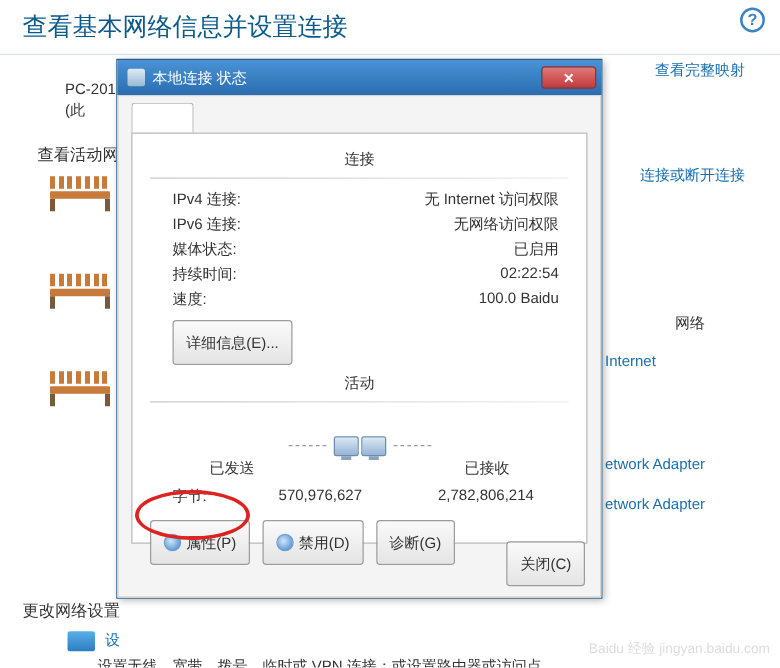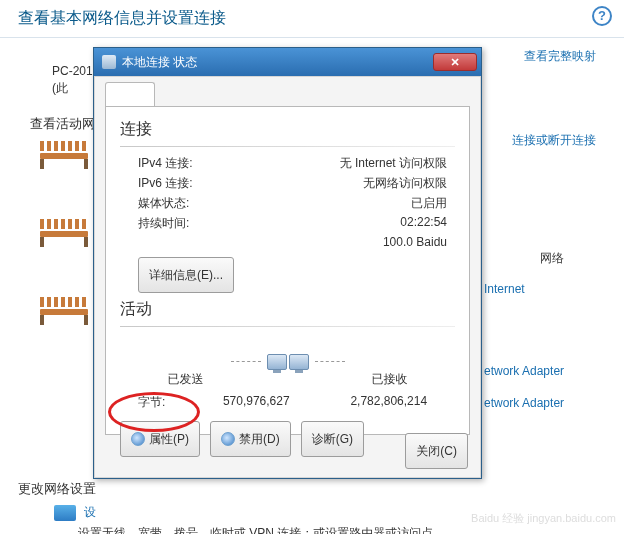--- a/index.html
+++ b/index.html
@@ -1,18 +1,18 @@
 <!DOCTYPE html>
 <html><head>
 <meta charset="utf-8">
 <style>
 * { box-sizing: border-box; margin: 0; padding: 0; font-family: "Microsoft YaHei", SimSun, Arial, sans-serif; }
 body { width: 624px; height: 534px; background: #fff; position: relative; overflow: hidden; font-size: 12px; color: #333; }
 
-.page-header { color: #0a5a8a; font-size: 16px; padding: 8px 0 8px 18px; border-bottom: 1px solid #d9e3ec; }
+.page-header { color: #0a5a8a; font-size: 20px; padding: 8px 0 8px 18px; border-bottom: 1px solid #d9e3ec; }
 .left-col { position: absolute; left: 0; top: 40px; width: 624px; padding: 10px 0 0 30px; }
 .left-col .pc { font-size: 12px; margin: 14px 0 0 22px; }
 .left-col .act { font-size: 13px; margin: 18px 0 8px 0; }
 .bench { width: 54px; height: 34px; margin: 8px 0 44px 10px; }
 .bench .seat { width: 48px; height: 6px; background: #c77a3a; border-radius: 1px; }
 .bench .back { width: 48px; height: 10px; background: repeating-linear-gradient(90deg,#c77a3a 0 4px, transparent 4px 7px); margin-bottom:2px; }
 .bench .legs { width: 48px; height: 10px; border-left: 4px solid #7a5a3a; border-right: 4px solid #7a5a3a; }
 
 .link-right { position: absolute; color: #1a6fb0; }
 .link-right.r1 { top: 48px; right: 28px; }
@@ -32,21 +32,21 @@
 
 .dialog { position: absolute; left: 93px; top: 47px; width: 389px; height: 432px; border: 1px solid #2b5f8a; box-shadow: 2px 2px 6px rgba(0,0,0,.3); background: #fff; }
 .titlebar { height: 28px; background: linear-gradient(#4a93d6,#2a6db0); display:flex; align-items:center; padding: 0 4px 0 8px; color:#fff; font-size:12px; }
 .titlebar .tico { width:14px; height:14px; background: linear-gradient(#dfeaf5,#9bb8d4); border-radius:2px; margin-right:6px; }
 .titlebar .sp { flex:1; }
 .closebtn { width: 44px; height: 18px; background: linear-gradient(#e07a7a,#c23a3a); border:1px solid #9a2d2d; border-radius:3px; display:flex; align-items:center; justify-content:center; color:#fff; font-weight:bold; font-size:11px; cursor:pointer;}
 .dialog-body { position:absolute; top:28px; left:0; right:0; bottom:0; background:#f4f4f4; border:1px solid #d6d6d6; }
 .tabstrip { height: 26px; padding: 4px 0 0 10px; }
 .tab { display:inline-block; background:#fff; border:1px solid #b8b8b8; border-bottom:1px solid #fff; padding:21px 12px 4px; font-size:12px; position:relative; top:1px; border-radius:3px 3px 0 0;}
 .panel { position:absolute; top:29px; left:10px; right:10px; bottom:42px; background:#fff; border:1px solid #b8b8b8; padding: 10px 14px 8px; }
-.sect-title { font-size:16px; margin: 2px 0 6px 0; }
+.sect-title { font-size:12px; margin: 2px 0 6px 0; text-align: center; }
 .hr { height:1px; background: linear-gradient(to right,#c8c8c8,#eee); margin: 2px 0 8px 0; }
 .kv { display:flex; font-size:12px; margin: 3px 0 3px 18px; }
 .kv .k { width: 80px; }
 .kv .v { flex:1; text-align:right; padding-right:8px; }
 .btn { display:inline-flex; align-items:center; height:36px; padding:0 10px; background:linear-gradient(#fafafa,#e4e4e4); border:1px solid #9c9c9c; border-radius:3px; font-size:12px; cursor:pointer; }
 .btn .bico { width:14px; height:14px; margin-right:4px; background:radial-gradient(circle at 40% 40%,#cfe6ff,#3b7fc4); border-radius:50%; border:1px solid #6da0cf;}
 .detail-row { margin: 8px 0 6px 18px; }
 .activity { margin-top: 6px; }
 .act-row { display:flex; align-items:center; justify-content:center; margin: 6px 0; }
 .act-row .lbl { width: 90px; text-align:center;margin-top:36px; }
@@ -134,20 +134,21 @@
         </div>
       <div class="kv">
           <div class="k">媒体状态:</div>
           <div class="v">已启用</div>
         </div>
       <div class="kv">
           <div class="k">持续时间:</div>
           <div class="v">02:22:54</div>
         </div>
       <div class="kv">
+          <div class="k">速度:</div>
           <div class="v">100.0 Baidu</div>
         </div>
       <div class="detail-row"><div class="btn">
             <span>详细信息(E)...</span>
           </div></div>
 
       <div class="activity">
         <div class="sect-title">活动</div>
         <div class="hr"></div>
         <div class="act-row">

